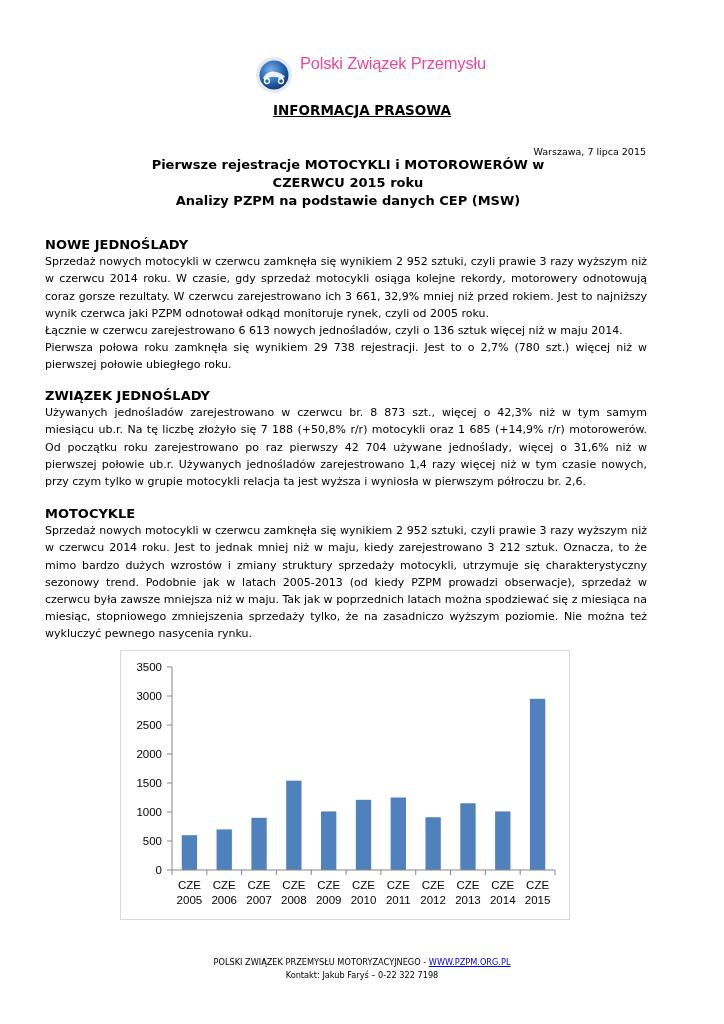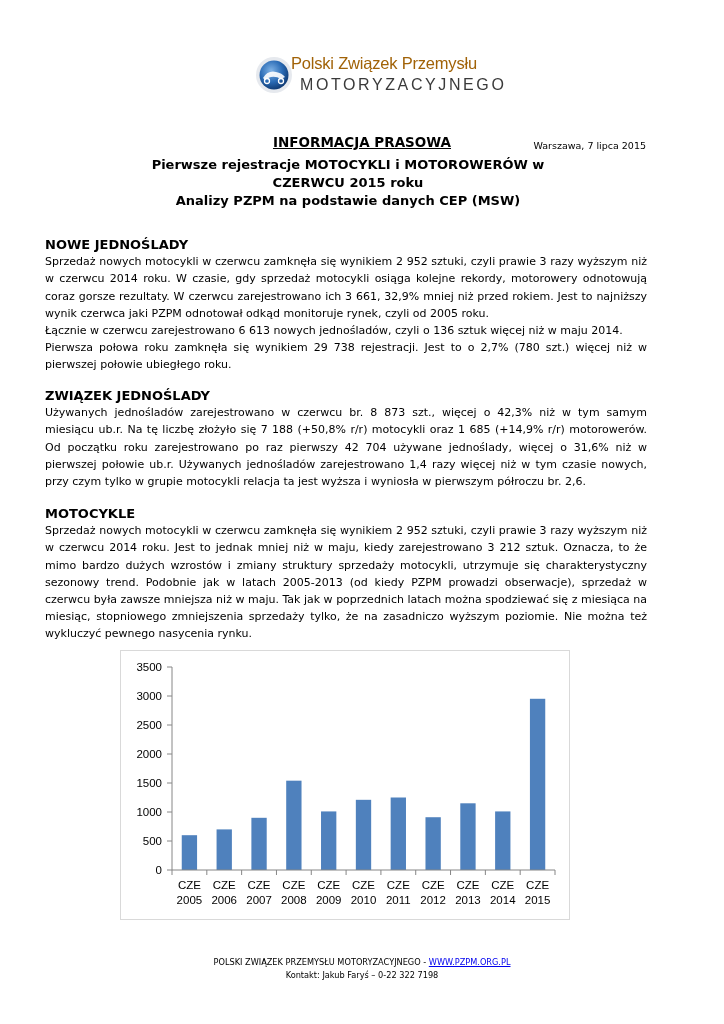--- a/index.html
+++ b/index.html
@@ -1,26 +1,26 @@
 <!DOCTYPE html>
 <html><head>
 <meta charset="utf-8">
 <style>
   html, body { margin: 0; padding: 0; background: #ffffff; }
   body { width: 724px; height: 1024px; position: relative; overflow: hidden;
          font-family: "DejaVu Sans", "Liberation Sans", sans-serif; color: #000; }
   .logo { position: absolute; left: 254px; top: 52px; width: 210px; height: 48px; }
   .logo-mark { position: absolute; left: 0; top: 3px; width: 40px; height: 40px; }
-  .logo-text1 { position: absolute; left: 37px; top: 2px; font-family: "Liberation Sans", sans-serif;
-                font-size: 16.5px; color: #a16207; letter-spacing: -0.2px; white-space: nowrap; }
+  .logo-text1 { position: absolute; left: 46px; top: 2px; font-family: "Liberation Sans", sans-serif;
+                font-size: 16.5px; color: #ec4899; letter-spacing: -0.2px; white-space: nowrap; }
   .logo-text2 { position: absolute; left: 46px; top: 24px; font-family: "Liberation Sans", sans-serif;
                 font-size: 16px; color: #3a3a3a; letter-spacing: 2.6px; white-space: nowrap; }
   .press { position: absolute; left: 0; width: 724px; top: 102px; text-align: center;
-           font-weight: bold; font-size: 13.5px; text-decoration: underline; margin-top: 32px; }
-  .dateline { position: absolute; right: 78px; top: 140px; font-size: 9.5px; }
+           font-weight: bold; font-size: 13.5px; text-decoration: underline; }
+  .dateline { position: absolute; right: 78px; top: 146px; font-size: 9.5px; }
   .title { position: absolute; left: 0; width: 696px; top: 156px; text-align: center;
            font-weight: bold; font-size: 13px; line-height: 18px; }
   .section { position: absolute; left: 45px; width: 602px; font-size: 11px; line-height: 17.2px; text-align: justify; }
   .section h3 { margin: 0; font-size: 13px; font-weight: bold; line-height: 17.2px; }
   .section p { margin: 0; }
   #s1 { top: 236px; }
   #s2 { top: 387px; }
   #s3 { top: 505px; }
   .chart { position: absolute; left: 120px; top: 650px; width: 450px; height: 270px; }
   .chart text { font-family: "Liberation Sans", sans-serif; }
@@ -39,21 +39,20 @@
         <stop offset="100%" stop-color="#123e78"></stop>
       </radialGradient>
     </defs>
     <circle cx="20" cy="20" r="18" fill="#e6e9ee"></circle>
     <circle cx="20" cy="20" r="14.5" fill="url(#lg)"></circle>
     <path d="M9 23 Q14 15 22 17 Q28 18 31 22 L27 24 Q22 21 17 22 Q13 23 11 25 Z" fill="#ffffff" opacity="0.9"></path>
     <circle cx="13" cy="26" r="2.5" fill="none" stroke="#ffffff" stroke-width="1.3"></circle>
     <circle cx="27" cy="26" r="2.5" fill="none" stroke="#ffffff" stroke-width="1.3"></circle>
   </svg>
   <div class="logo-text1">Polski Związek Przemysłu</div>
-  <div class="logo-text2">MOTORYZACYJNEGO</div>
 </div>
 
 <div class="press">INFORMACJA PRASOWA</div>
 <div class="dateline">Warszawa, 7 lipca 2015</div>
 
 <div class="title">
   <div>Pierwsze rejestracje MOTOCYKLI i MOTOROWERÓW w</div>
   <div>CZERWCU 2015 roku</div>
   <div>Analizy PZPM na podstawie danych CEP (MSW)</div>
 </div>

